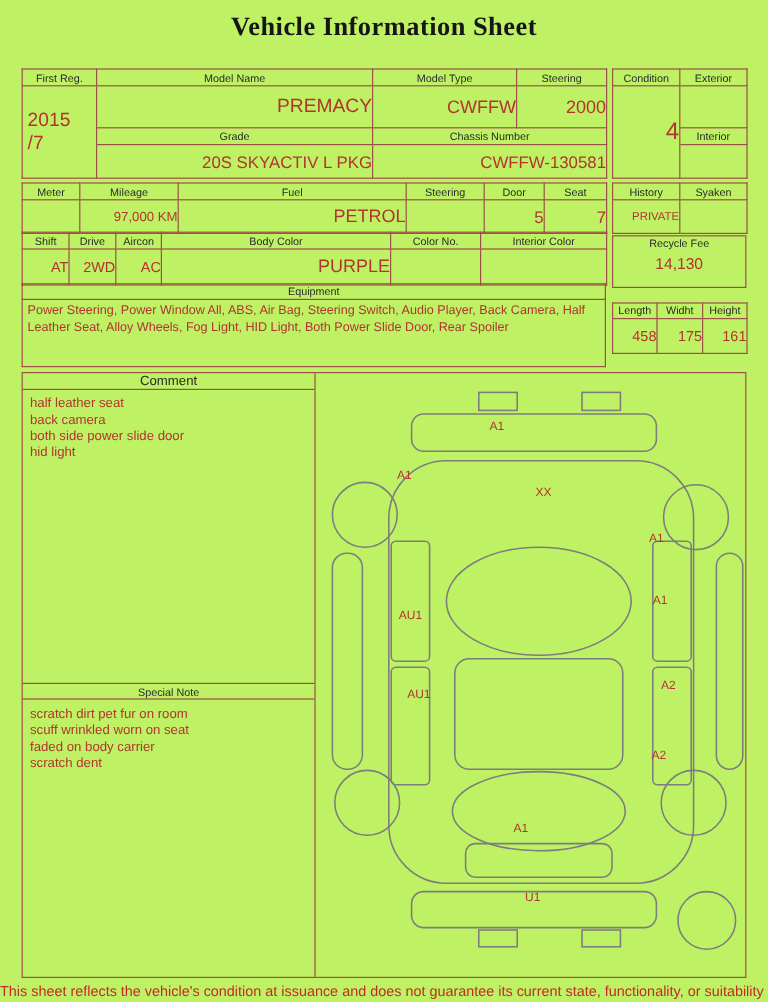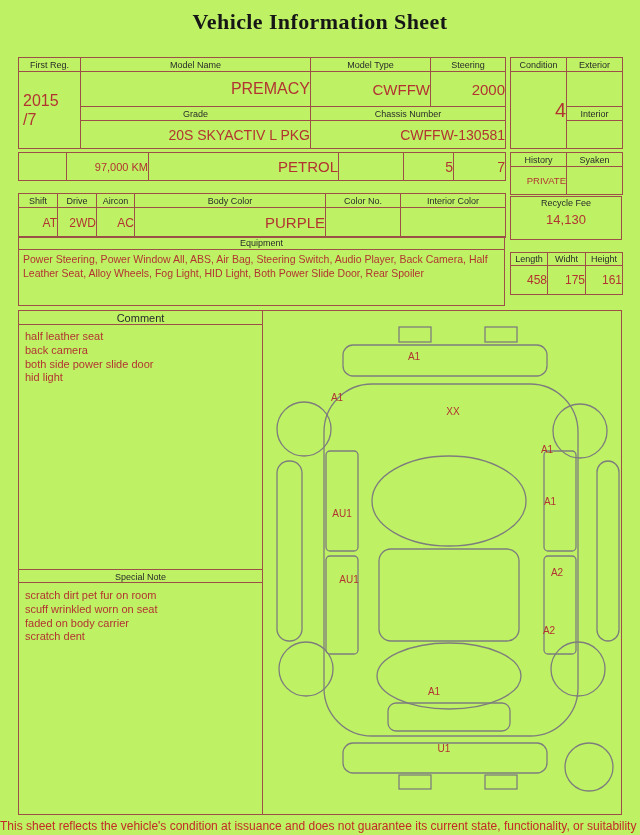--- a/index.html
+++ b/index.html
@@ -111,20 +111,28 @@
   <table class="tbl" style="left:18px;top:152px;width:487px;">
     <colgroup>
         <col style="width:48px">
         <col style="width:82px">
         <col style="width:190px">
         <col style="width:65px">
         <col style="width:50px">
         <col style="width:52px">
       </colgroup>
     <tbody>
+        <tr style="height:14px">
+      <td class="h">Meter</td>
+      <td class="h">Mileage</td>
+      <td class="h">Fuel</td>
+      <td class="h">Steering</td>
+      <td class="h">Door</td>
+      <td class="h">Seat</td>
+    </tr>
     <tr style="height:28px">
       <td class="v"></td>
       <td class="v" style="font-size:11px;">97,000 KM</td>
       <td class="v" style="font-size:15px;">PETROL</td>
       <td class="v"></td>
       <td class="v" style="font-size:14px;">5</td>
       <td class="v" style="font-size:14px;">7</td>
     </tr>
   </tbody>
     </table>

